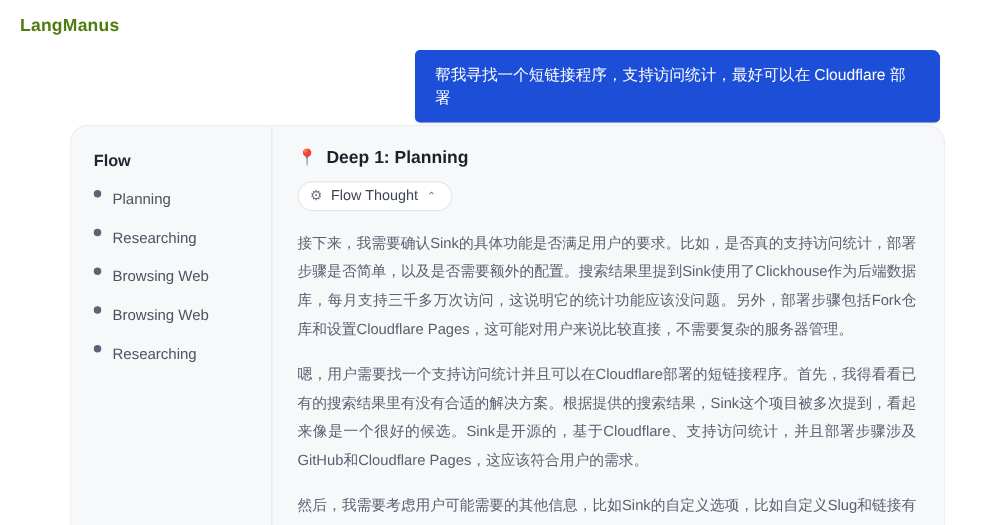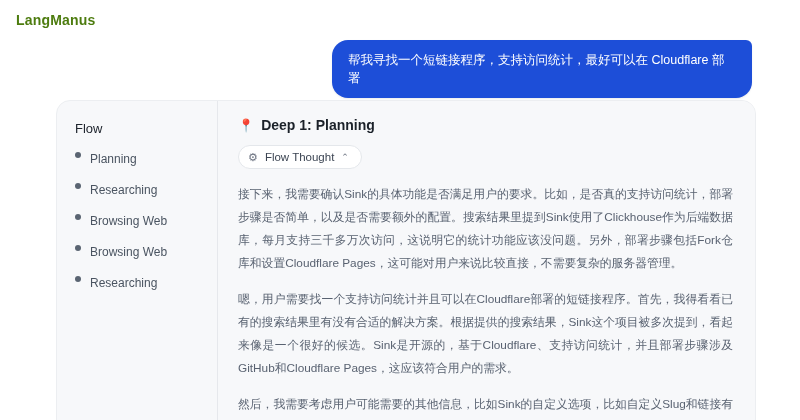--- a/index.html
+++ b/index.html
@@ -37,21 +37,21 @@
     display: flex;
     justify-content: flex-end;
     padding-right: 48px;
   }
   .user-bubble {
     background: #1d4ed8;
     color: #ffffff;
     font-size: 12.5px;
     line-height: 1.45;
     padding: 11px 16px;
-    border-radius: 16px;
+    border-radius: 4px;
     border-top-right-radius: 6px;
     max-width: 420px;
     box-shadow: 0 1px 2px rgba(0,0,0,0.08);
   }
   .panel {
     position: absolute;
     left: 56px;
     top: 100px;
     width: 700px;
     height: 330px;
@@ -61,21 +61,21 @@
     display: flex;
     overflow: hidden;
   }
   .flow {
     width: 160px;
     padding: 20px 0 0 18px;
     flex: 0 0 160px;
   }
   .flow-title {
     font-size: 13px;
-    font-weight: 400;
+    font-weight: 700;
     color: #20262f;
     margin-bottom: 16px;
   }
   .flow-item {
     display: flex;
     align-items: flex-start;
     gap: 9px;
     font-size: 12px;
     color: #4a5461;
     margin-bottom: 17px;

